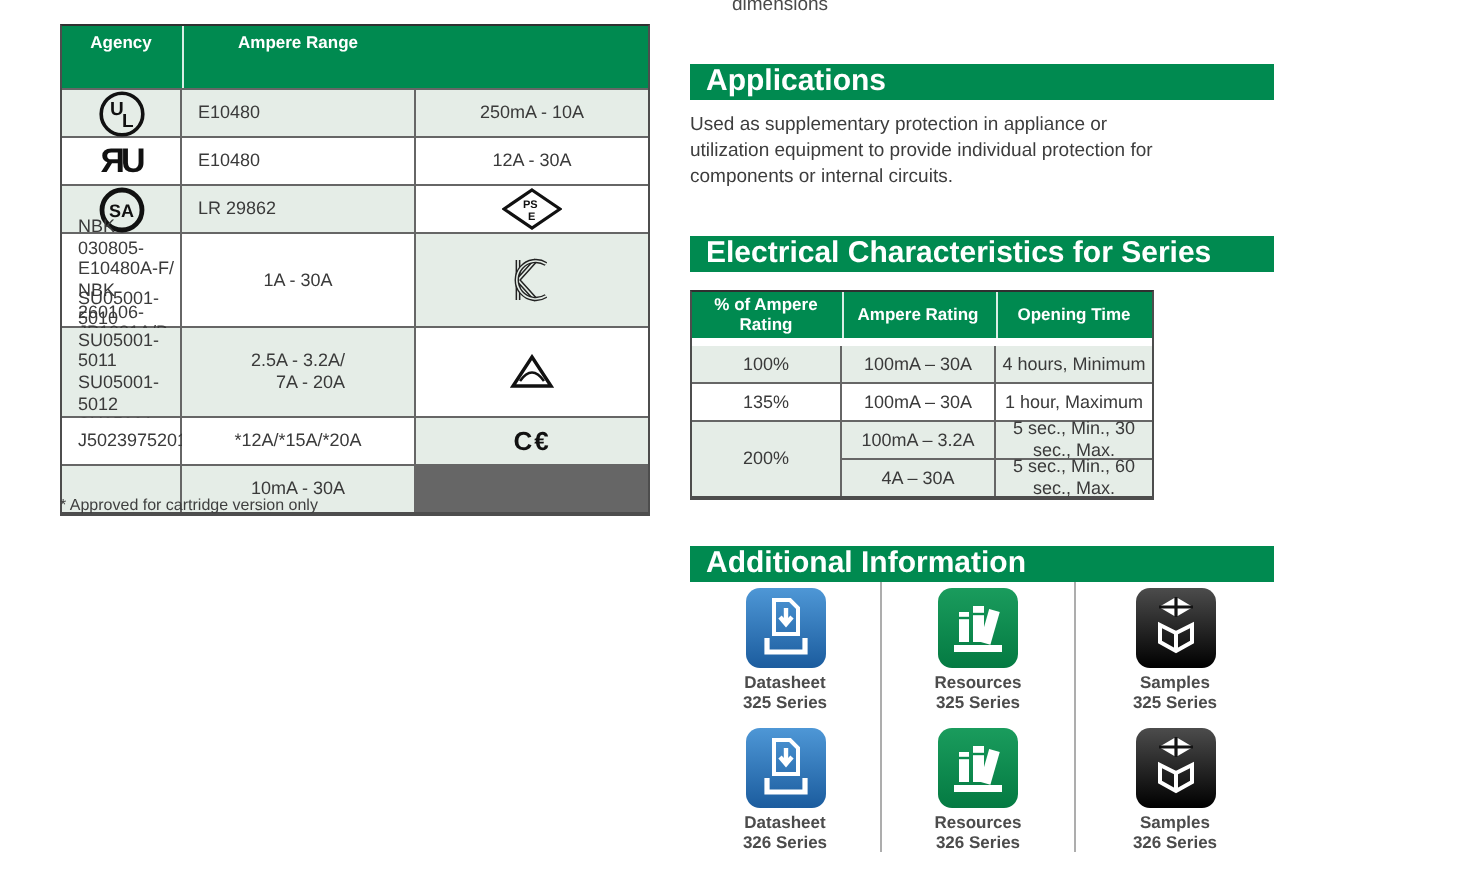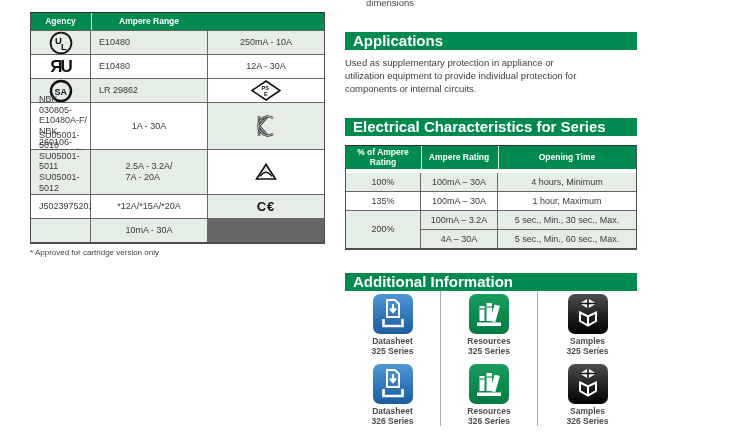--- a/index.html
+++ b/index.html
@@ -22,53 +22,53 @@
     left:30px;top:12px;width:295px;
     border:1px solid #4d4d4d;border-top-color:#303030;border-bottom-width:2px;
     box-sizing:border-box;background:#666;
   }
   .ag-head{
     display:grid;grid-template-columns:59px 116px 1fr;
     background:#008a50;gap:1px;
   }
   .ag-head .hc{
     background:#008a50;color:#fff;font-weight:bold;font-size:8.5px;
-    text-align:center;line-height:16px;height:17px;
+    text-align:center;line-height:16px;height:31px;
   }
   .ag-head .hc + .hc{box-shadow:inset 1px 0 0 rgba(255,255,255,.85);}
   .ag-body{
     display:grid;grid-template-columns:59px 116px 1fr;
     grid-template-rows:23px 23px 23px 46px 44px 23px 23px;
     gap:1px;background:#666;border-top:1px solid #666;
   }
   .cell{
     background:#fff;display:flex;align-items:center;font-size:9px;
     white-space:pre-line;line-height:1.18;
   }
   .cell.tint{background:#e5ede7;}
   .cell.c-agency{justify-content:center;}
   .cell.c-file{padding-left:8px;}
-  .cell.c-range{justify-content:center;text-align:left;}
+  .cell.c-range{justify-content:center;text-align:right;}
   .footnote{left:30px;top:248px;font-size:8px;color:#3f3f3f;}
 
   
   .ru-mark{font-weight:bold;font-size:17px;color:#111;letter-spacing:-2px;line-height:1;}
   .ce-mark{font-weight:bold;font-size:13px;color:#111;letter-spacing:1px;line-height:1;}
 
   
   .dim-note{left:366px;top:-3px;font-size:9.5px;color:#4a4a4a;}
   .apps-bar{left:345px;top:32px;}
   .apps-body{
     left:345px;top:56px;width:292px;font-size:9.5px;line-height:1.38;
     color:#3d3d3d;white-space:pre-line;
   }
   .elec-bar{left:345px;top:118px;}
 
   .electable{
-    left:345px;top:145px;width:292px;background:#4d7c0f;
+    left:345px;top:145px;width:232px;background:#4d7c0f;
     border:1px solid #4d4d4d;border-top-color:#303030;border-bottom-width:2px;
     box-sizing:border-box;
   }
   .el-head{display:grid;grid-template-columns:74px 76px 1fr;gap:1px;background:#008a50;}
   .el-head .hc{
     background:#008a50;color:#fff;font-weight:bold;font-size:8.5px;line-height:1.15;
     display:flex;align-items:center;justify-content:center;text-align:center;height:23px;
   }
   .el-head .hc + .hc{box-shadow:inset 1px 0 0 rgba(255,255,255,.85);}
   .el-body{

